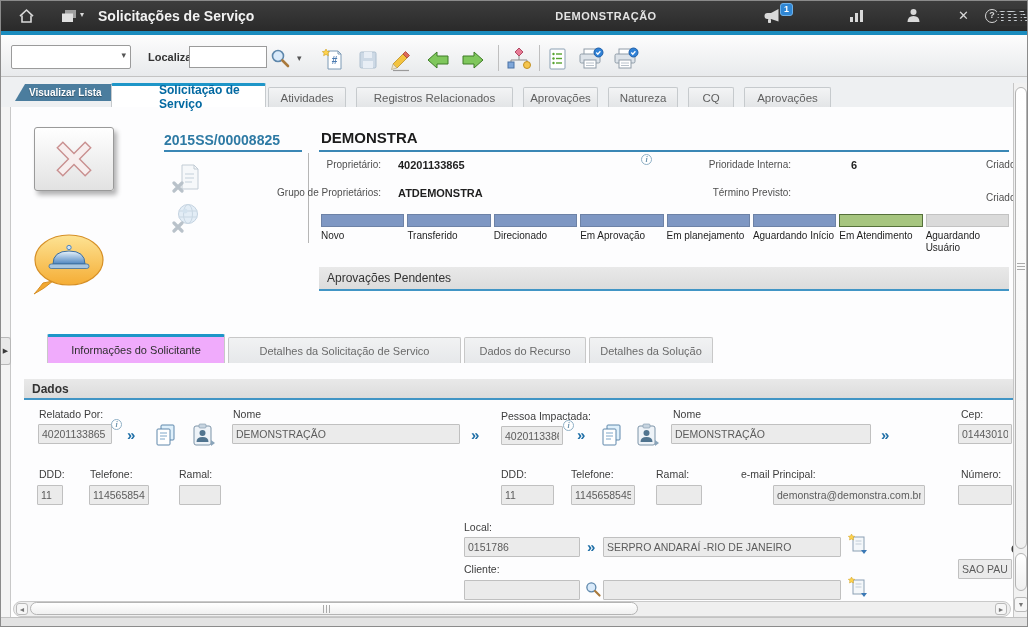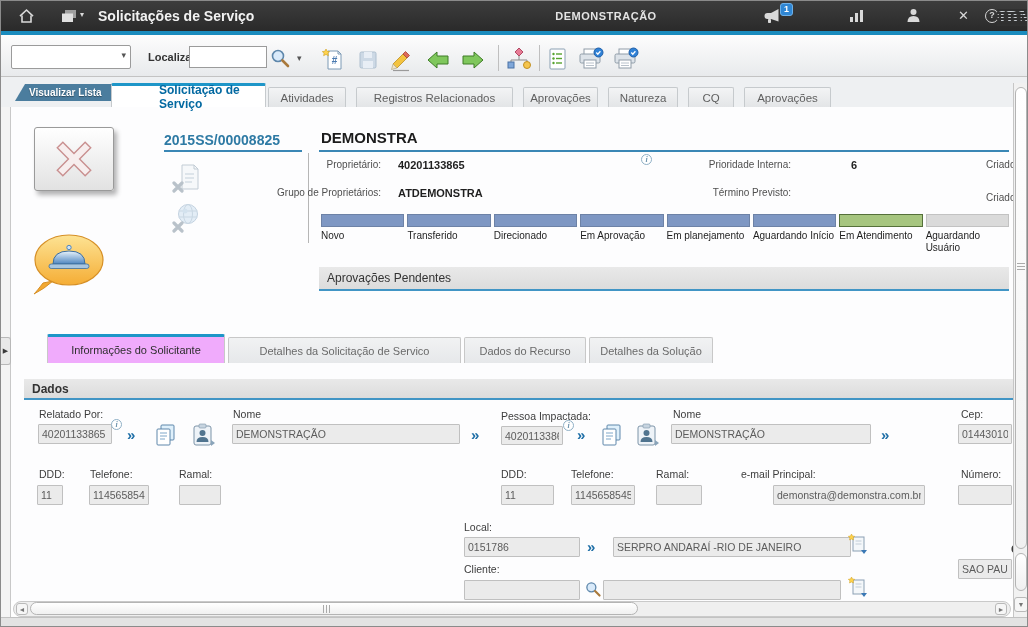--- a/index.html
+++ b/index.html
@@ -437,21 +437,21 @@
   <span class="abs flbl" style="left:740px;top:467px;">e-mail Principal:</span>
   <input class="inp" style="left: 740px; top: 484px; width: 152px; height: 20px; margin-left: 32px;" readonly="" value="demonstra@demonstra.com.br">
 
   <span class="abs flbl" style="left:960px;top:467px;">Número:</span>
   <input class="inp" style="left: 957px; top: 484px; width: 54px; height: 20px;" readonly="" value="">
 
   
   <span class="abs flbl" style="left:463px;top:520px;">Local:</span>
   <input class="inp" style="left: 463px; top: 536px; width: 116px; height: 20px;" readonly="" value="0151786">
   <span class="abs chev" style="left:586px;top:538px;">»</span>
-  <input class="inp" style="left: 602px; top: 536px; width: 238px; height: 20px; margin-left: 10px;" readonly="" value="SERPRO ANDARAÍ -RIO DE JANEIRO">
+  <input class="inp" style="left: 602px; top: 536px; width: 238px; height: 20px;" readonly="" value="SERPRO ANDARAÍ -RIO DE JANEIRO">
   <div class="abs icbtn" style="left:846px;top:532px;width:22px;height:22px;">
     <svg width="22" height="22" viewBox="0 0 22 22">
         <rect x="6" y="4" width="11" height="14" fill="#f4f7fa" stroke="#8ba0b3"></rect>
         <line x1="8.5" y1="8" x2="14.5" y2="8" stroke="#c2cdd8"></line>
         <line x1="8.5" y1="11" x2="14.5" y2="11" stroke="#c2cdd8"></line>
         <path d="M4.5 1l1 2 2.2.3-1.6 1.5.4 2.2-2-1-2 1 .4-2.2L1.3 3.3 3.5 3z" fill="#ffd34d" stroke="#cf9f1f" stroke-width="0.5"></path>
         <path d="M14 17h6l-3 4z" fill="#3a78b5"></path>
       </svg>
   </div>
   <span class="abs flbl" style="left:1010px;top:542px;font-weight:bold;">Cidade:</span>

